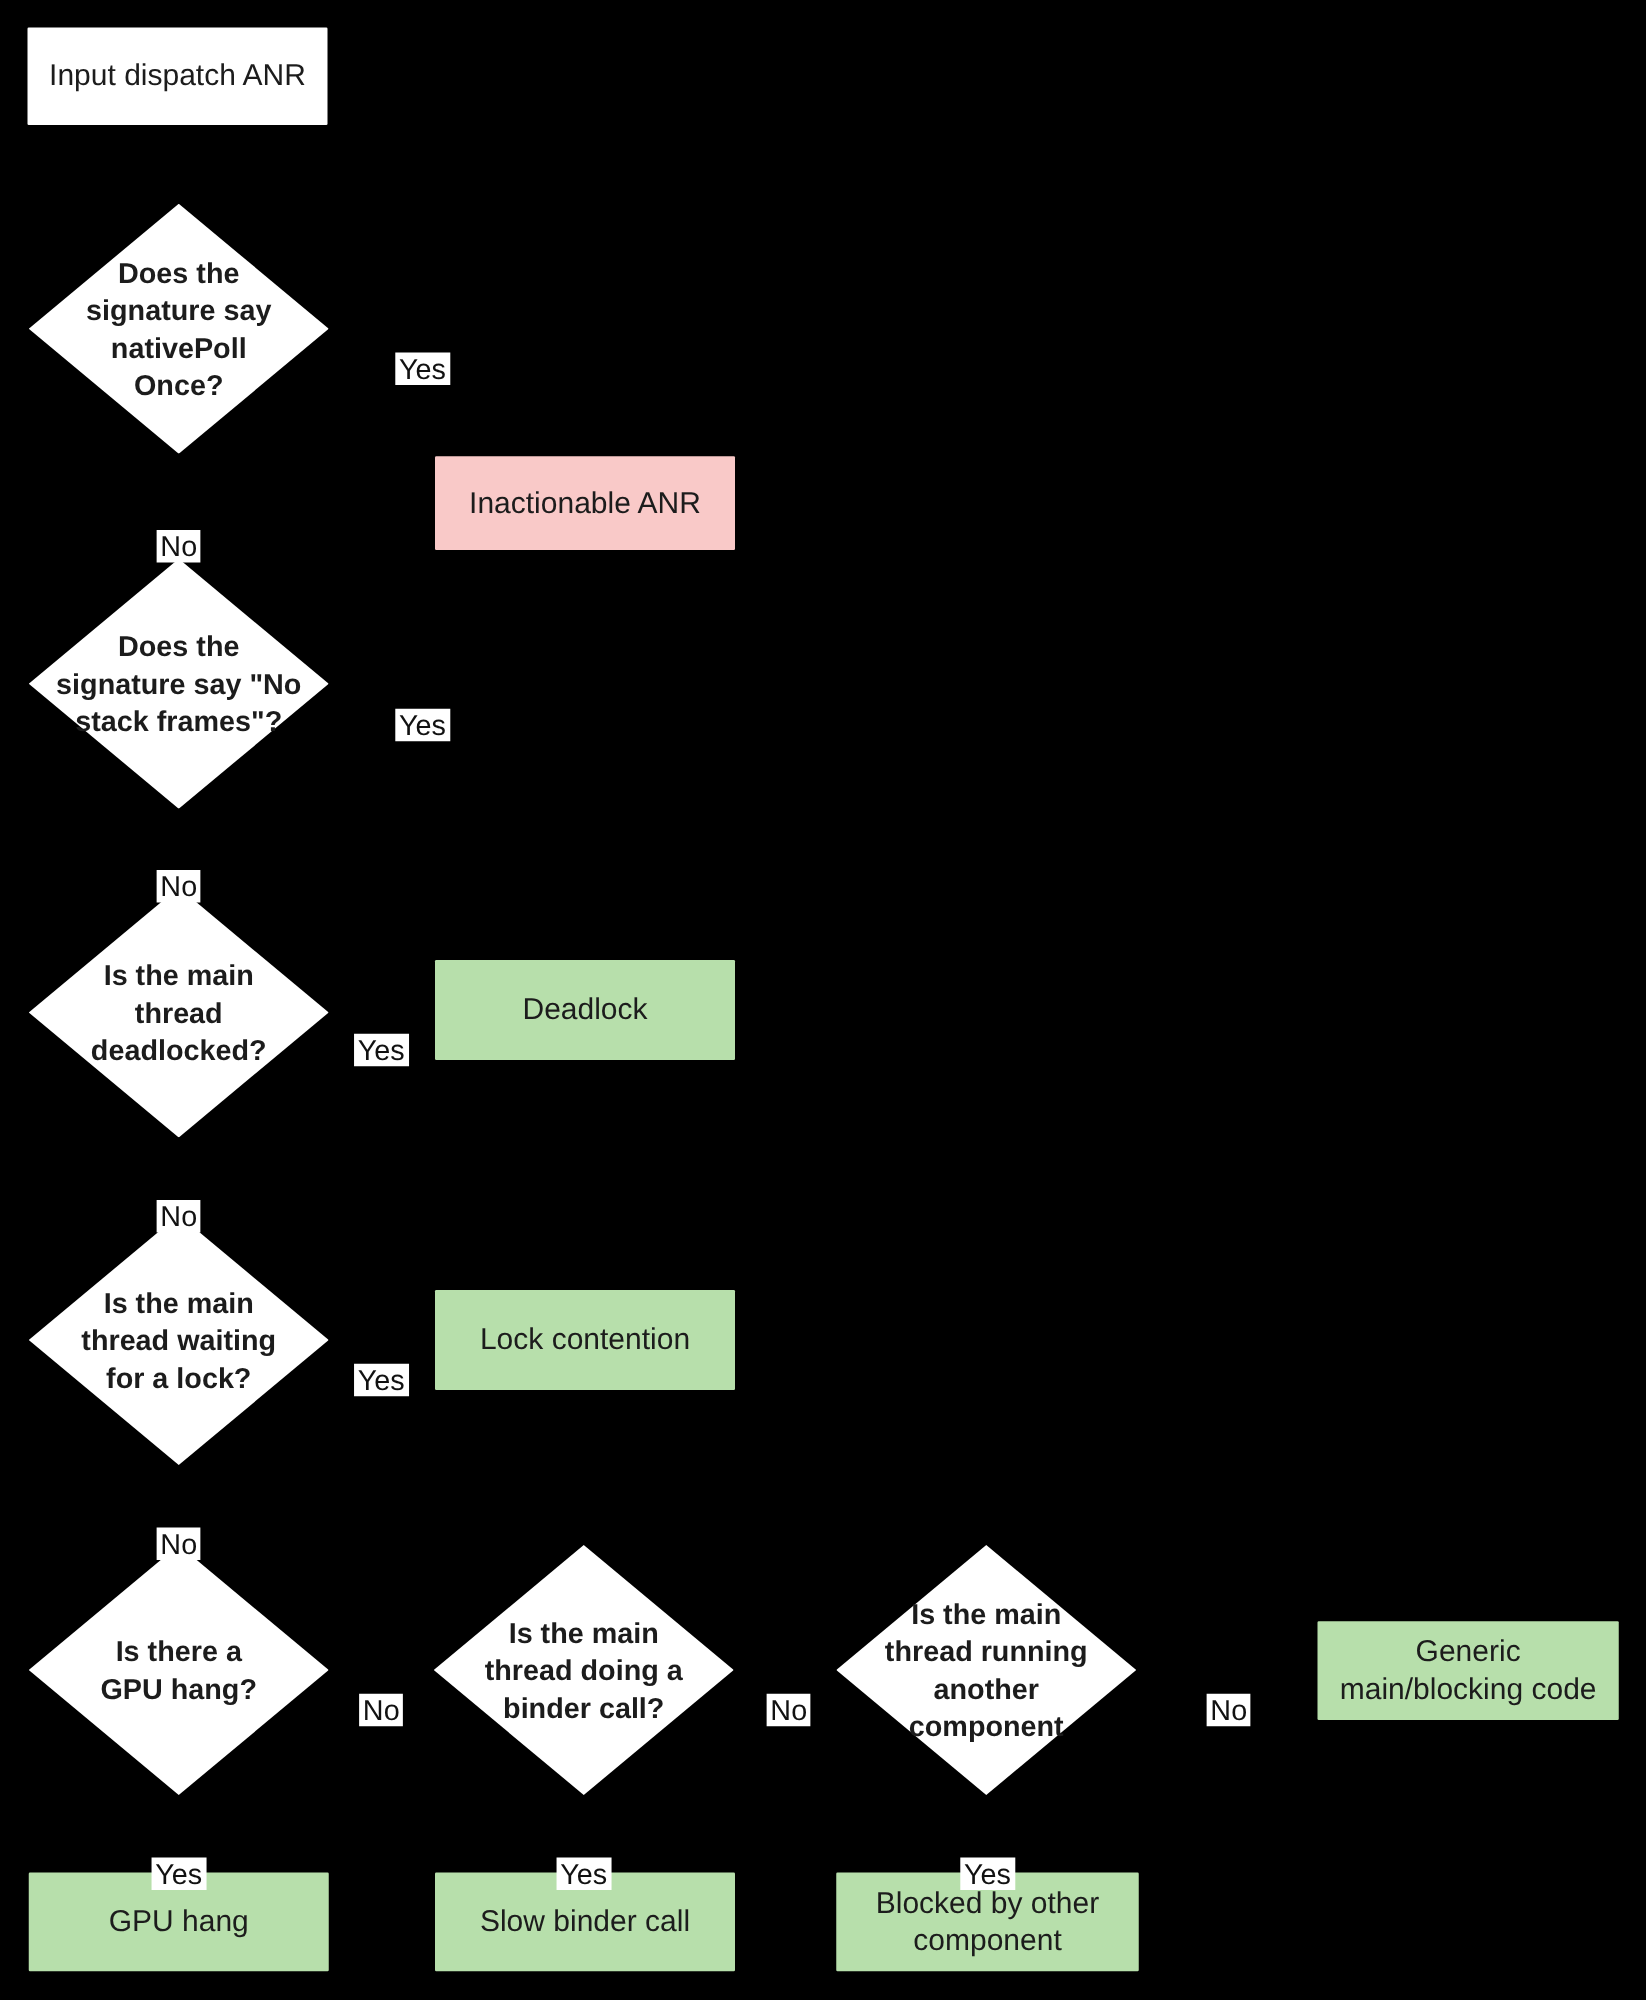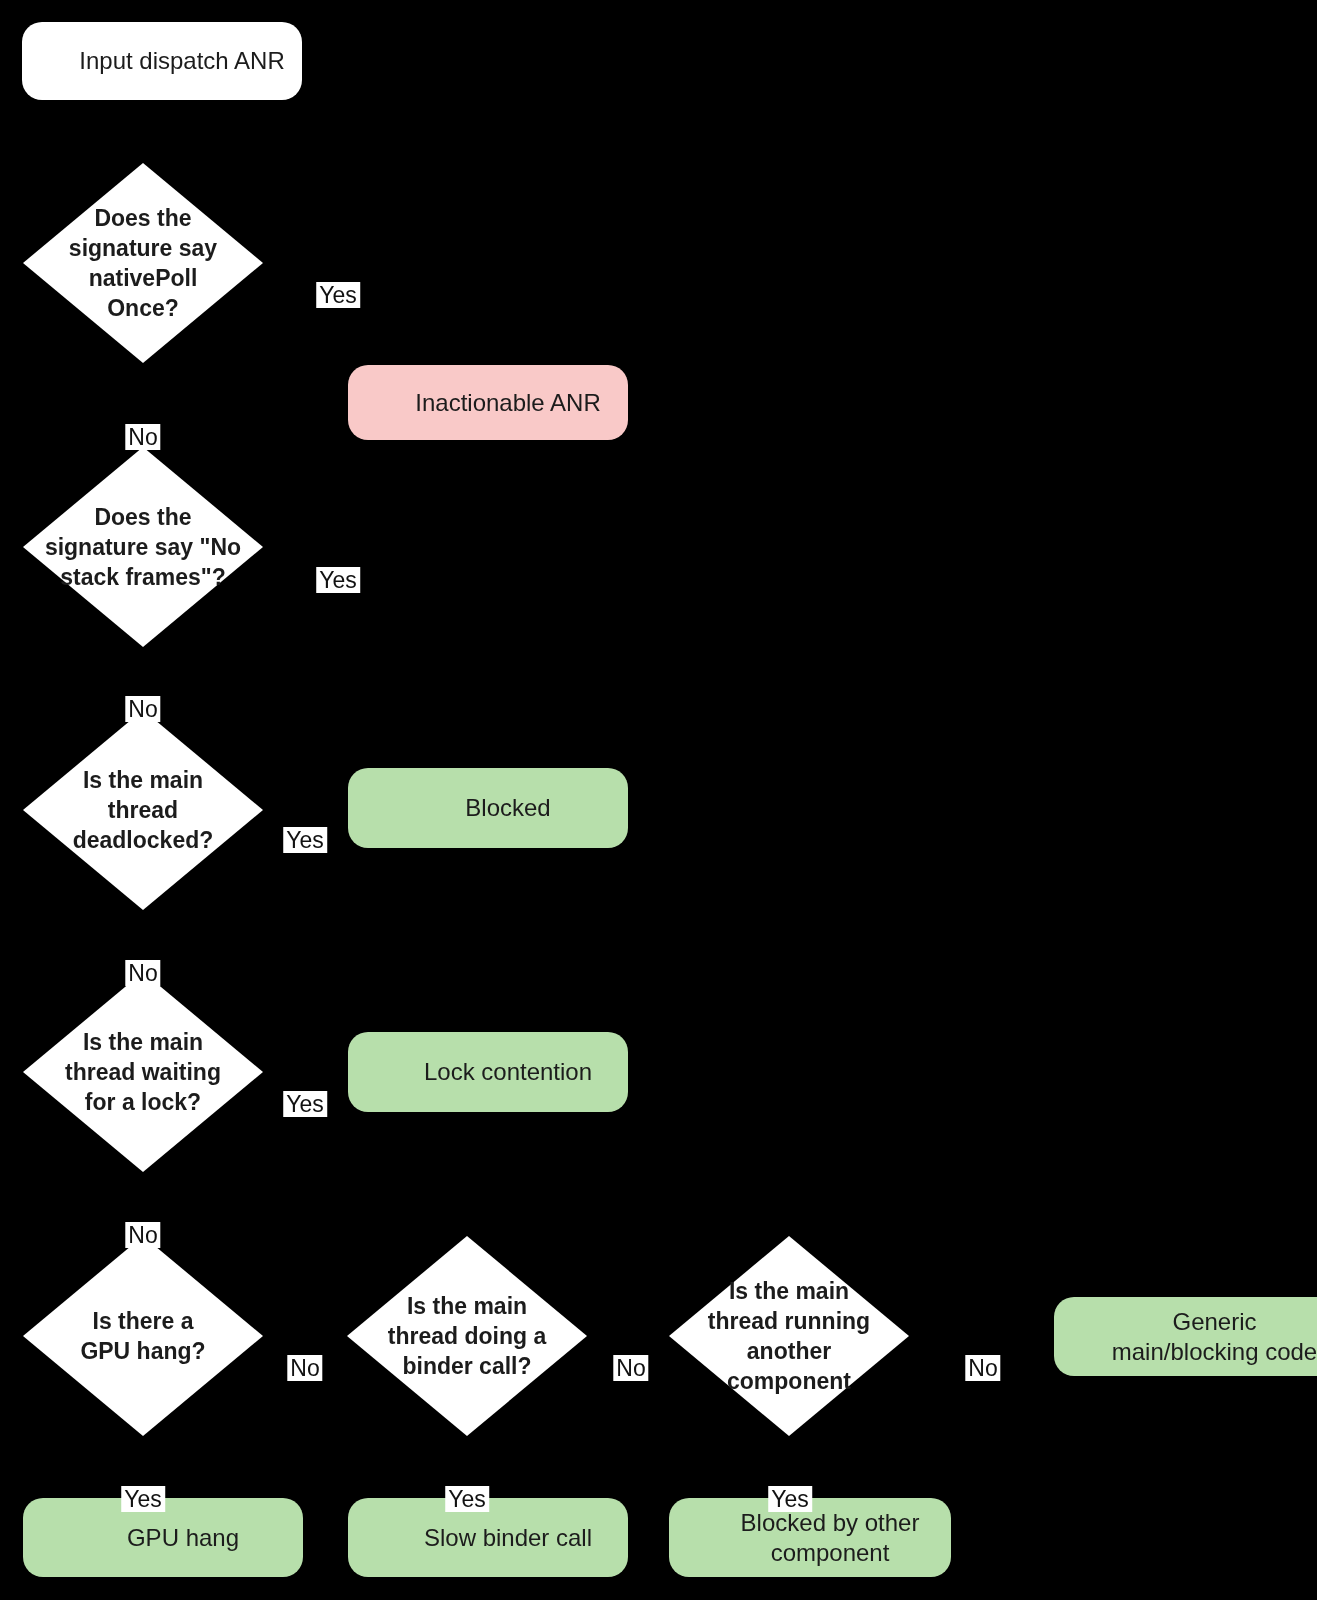--- a/index.html
+++ b/index.html
@@ -6,27 +6,26 @@
   #stage{
     position:relative;
     width:1317px;height:1600px;
     background:#000;
     font-family:"Liberation Sans","DejaVu Sans",sans-serif;
     overflow:hidden;
   }
   
   .box{
     position:absolute;
-    border-radius:20px;
+    border-radius:1px;
     display:flex;align-items:center;justify-content:center;
     text-align:center;
     font-size:24px;line-height:30px;
     color:#1c1c1c;
     white-space:pre-line;
-    padding-left:40px;
   }
   .box.white{background:#ffffff;}
   .box.green{background:#b7dfab;}
   .box.red{background:#f9c9c8;}
 
   .diamond{position:absolute;width:240px;height:200px;}
   .diamond-bg{
     position:absolute;inset:0;
     background:#ffffff;
     clip-path:polygon(50% 0,100% 50%,50% 100%,0 50%);
@@ -140,21 +139,21 @@
 thread running
 another
 component</div>
   </div>
 
   <div class="box red n-inactionable">
     <span>Inactionable ANR</span>
   </div>
 
   <div class="box green n-deadlock">
-    <span>Blocked</span>
+    <span>Deadlock</span>
   </div>
 
   <div class="box green n-lock">
     <span>Lock contention</span>
   </div>
 
   <div class="box green n-binder">
     <span>Slow binder call</span>
   </div>
 

